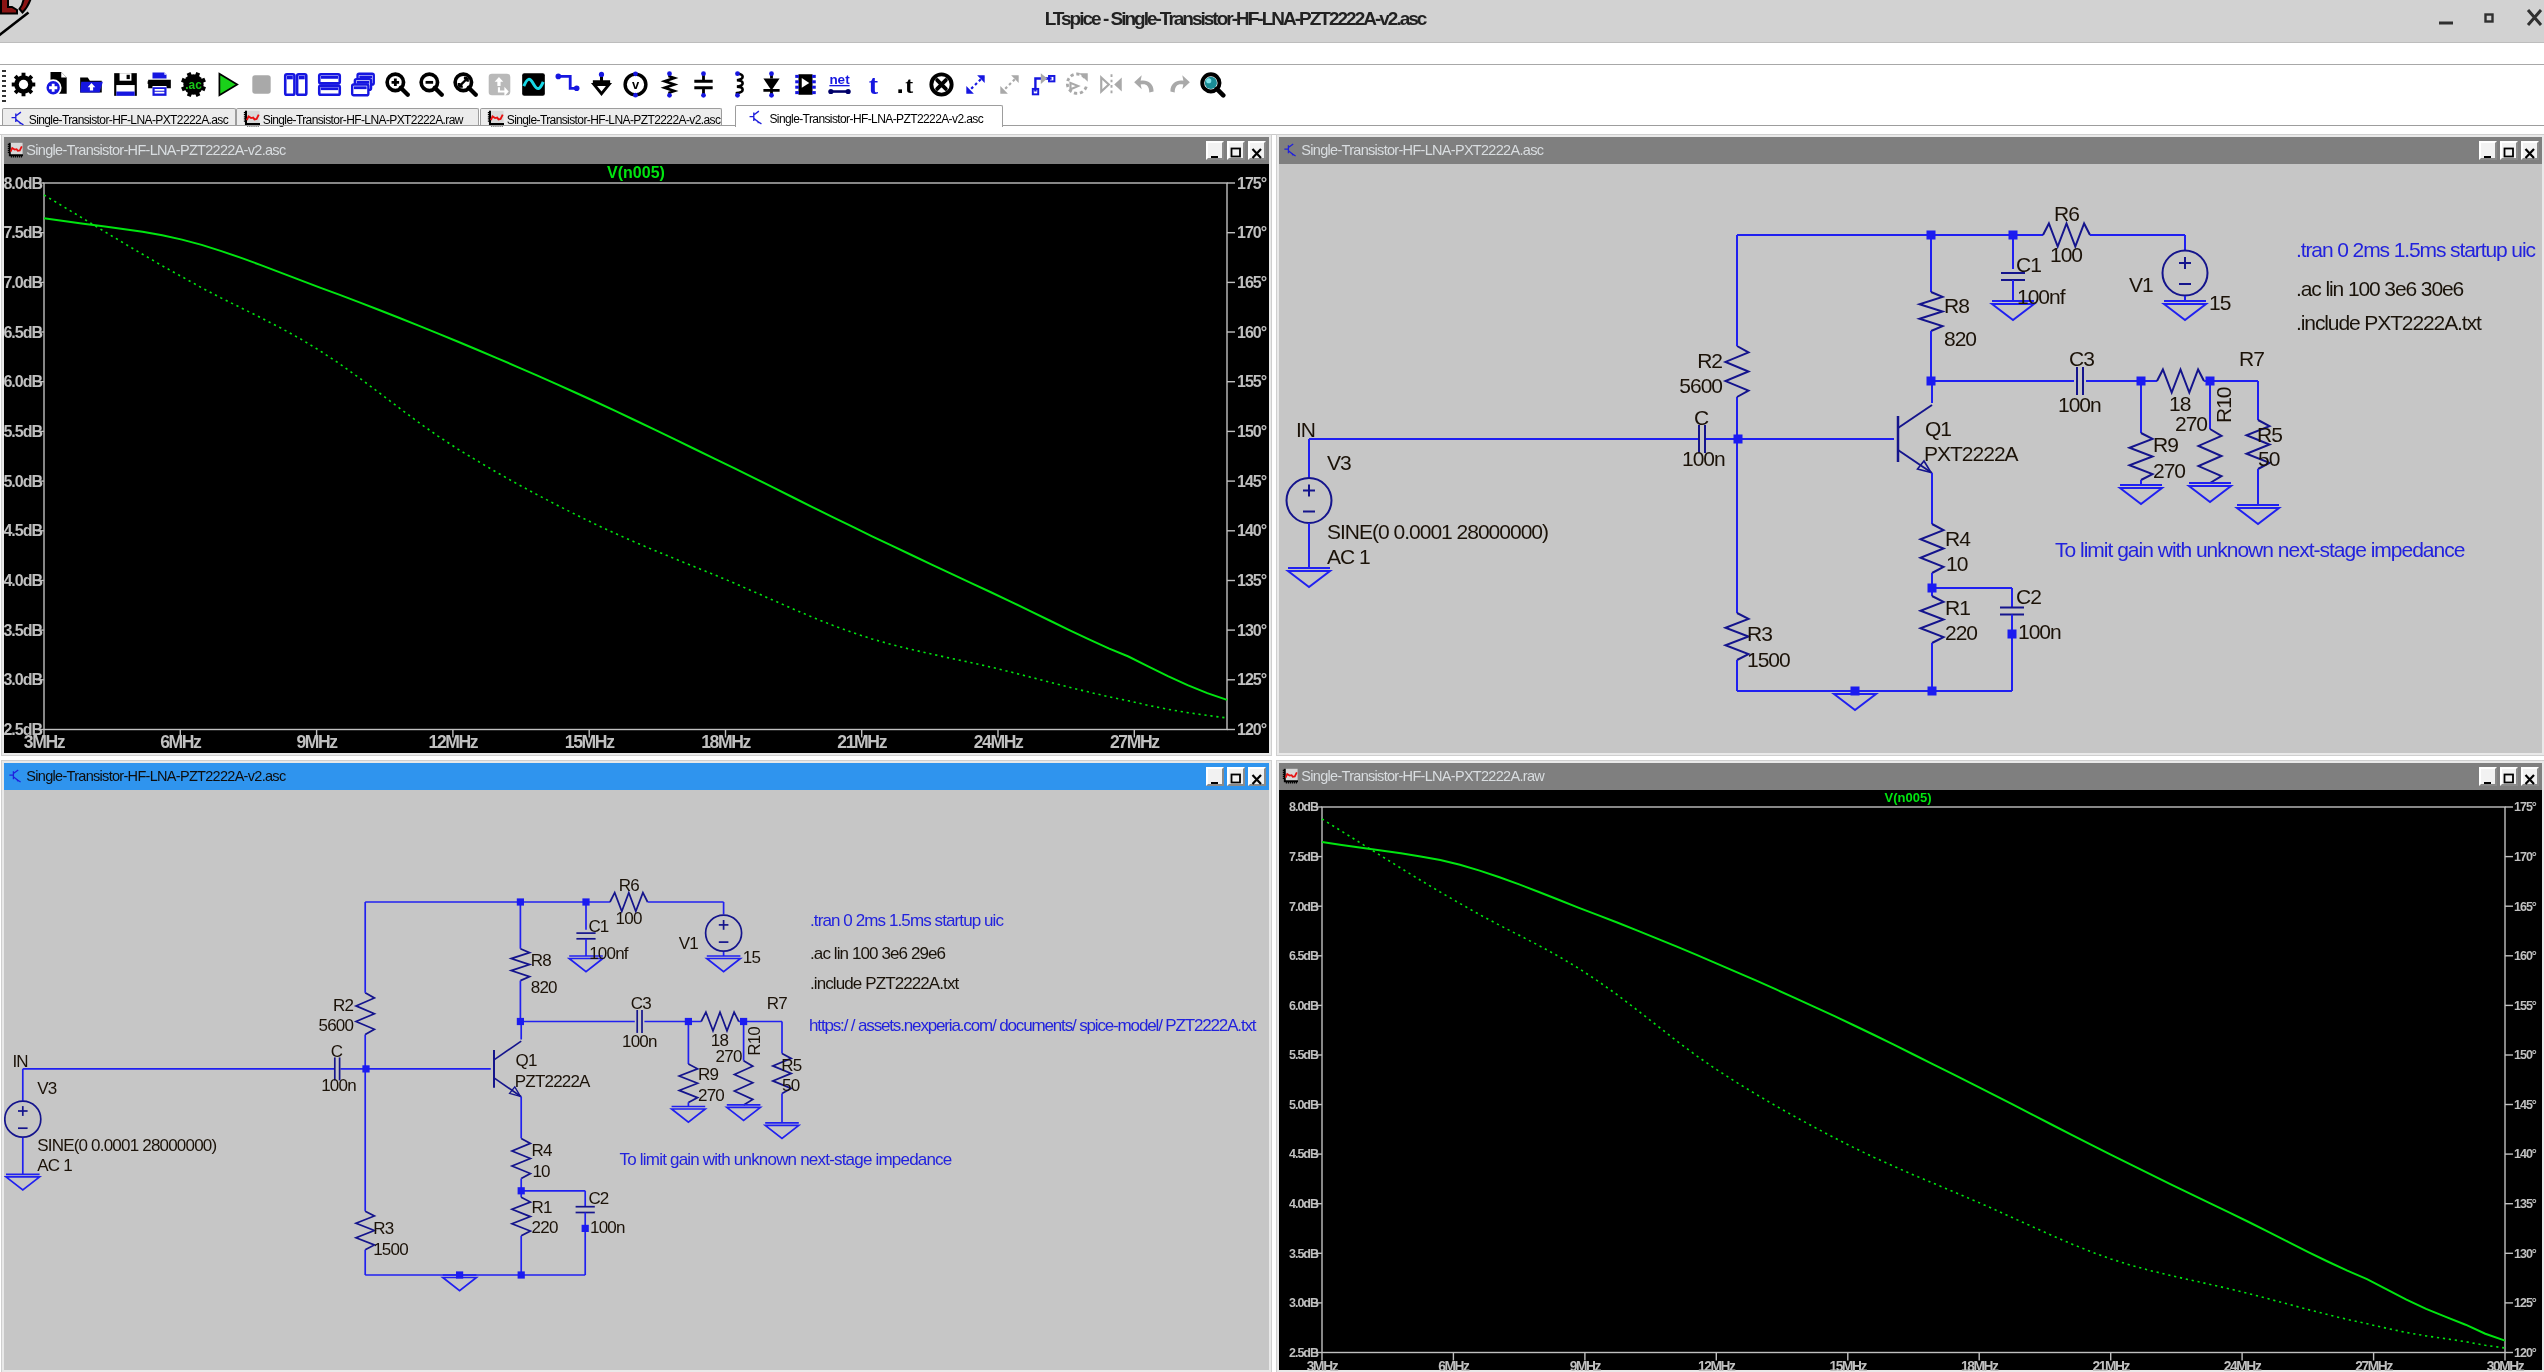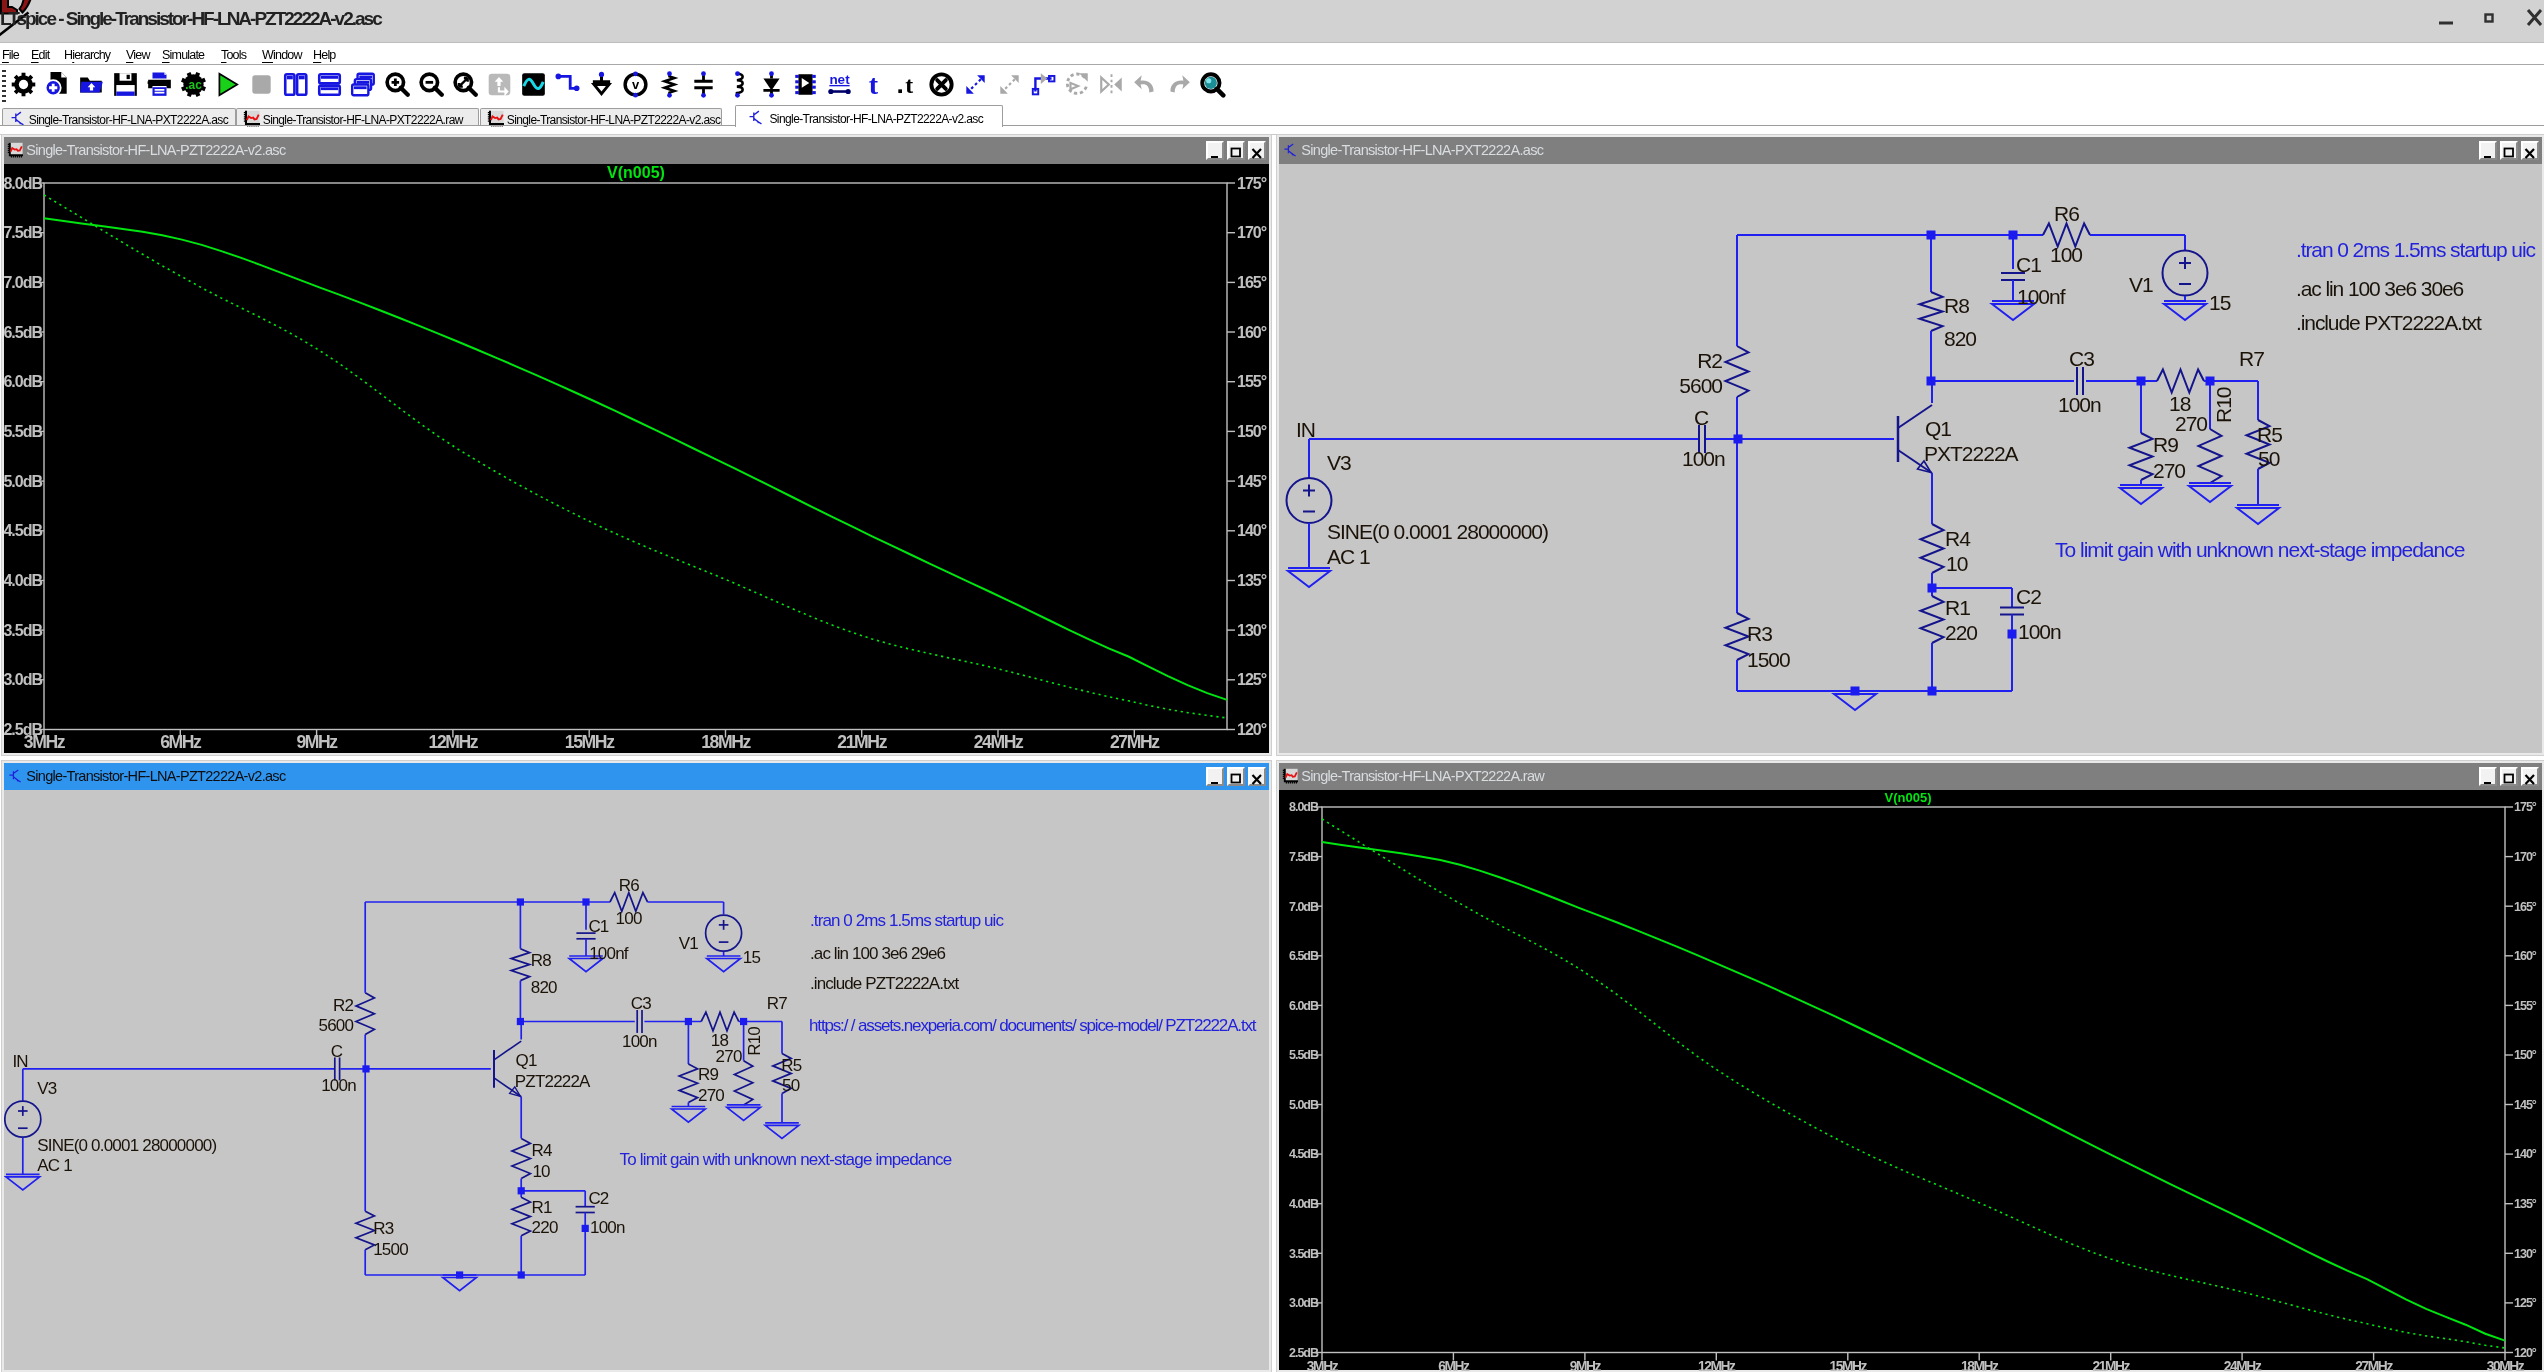--- a/index.html
+++ b/index.html
@@ -1,20 +1,20 @@
 <!DOCTYPE html>
 <html><head><meta charset="utf-8"><style>
 * { margin:0; padding:0; box-sizing:border-box; }
 html,body { width:2544px; height:1372px; overflow:hidden; background:#fff;
   font-family:"Liberation Sans", sans-serif; }
 #page { position:relative; width:2544px; height:1372px; background:#ffffff; }
 .abs { position:absolute; }
 #titlebar { left:0; top:0; width:2544px; height:43px; background:#d2d2d2;
   border-bottom:1px solid #bdbdbd; }
-#apptitle { left:0; width:2470px; font-size:19px; font-weight:bold; letter-spacing:-2px; color:#222; top:8px; }
+#apptitle { left:0; width:2470px; text-align:center; font-size:19px; font-weight:bold; letter-spacing:-2px; color:#222; top:8px; }
 #menubar { left:0; top:44px; width:2544px; height:20px; background:#ffffff; font-size:12.5px; letter-spacing:-0.8px; color:#000; }
 #menubar span { position:absolute; top:4px; }
 #menubar u { text-decoration-thickness:1.4px; text-underline-offset:2.5px; }
 #menuline { left:0; top:64px; width:2544px; height:1px; background:#a8a8a8; }
 #toolbar { left:0; top:65px; width:2300px; height:42px; background:#fff; }
 .ticon { position:absolute; top:6px; width:27px; height:27px; }
 #grip { left:2px; top:70px; width:4px; height:32px;
   background:repeating-linear-gradient(180deg,#333 0 2px,#fff 2px 5px); }
 #tabrow { left:0; top:107px; width:2544px; height:30px; background:#fff; }
 .tab { position:absolute; top:1px; height:17px; background:#ececec;
@@ -40,30 +40,20 @@
 <path d="M1,-2 L8,-2 L8,7 L12,7 L17,10 L17,13.5 L1,13.5 Z" fill="#8b1414" stroke="#000" stroke-width="2"></path>
 <path d="M24,-2 L31,-2 C29,4 27,8 22.5,12.5 L19.5,9 C22,6 23.2,3 23.8,-2 Z" fill="#8b1414" stroke="#000" stroke-width="2"></path>
 <path d="M28.5,12.5 L-1,35.5" stroke="#000" stroke-width="2.6" fill="none"></path>
 </svg>
     <div id="apptitle" class="abs">LTspice - Single-Transistor-HF-LNA-PZT2222A-v2.asc</div>
     <svg class="abs" style="left:2425;top:0" width="119" height="43" viewBox="0 0 119 43">
       <path d="M14,23 L28,23" stroke="#303030" stroke-width="3"></path>
       <rect x="60.5" y="14.5" width="7" height="7" fill="none" stroke="#303030" stroke-width="2.4"></rect>
       <path d="M103,10 L116,25 M116,10 L103,25" stroke="#303030" stroke-width="3"></path>
     </svg>
-    <div id="menubar" class="abs">
-      <span style="left:2px"><u>F</u>ile</span>
-      <span style="left:31px"><u>E</u>dit</span>
-      <span style="left:64px">H<u>i</u>erarchy</span>
-      <span style="left:126px"><u>V</u>iew</span>
-      <span style="left:162px"><u>S</u>imulate</span>
-      <span style="left:221px"><u>T</u>ools</span>
-      <span style="left:262px"><u>W</u>indow</span>
-      <span style="left:313px"><u>H</u>elp</span>
-    </div>
     <div id="menuline" class="abs"></div>
     <div id="toolbar" class="abs">
       <svg class="ticon" style="left:10px" viewBox="0 0 25 25">
         <circle cx="12.5" cy="12.5" r="8.6" fill="#000000"></circle>
         <rect x="10.7" y="1.6" width="3.6" height="5.2" fill="#000000" transform="rotate(0 12.5 12.5)"></rect>
         <rect x="10.7" y="1.6" width="3.6" height="5.2" fill="#000000" transform="rotate(45 12.5 12.5)"></rect>
         <rect x="10.7" y="1.6" width="3.6" height="5.2" fill="#000000" transform="rotate(90 12.5 12.5)"></rect>
         <rect x="10.7" y="1.6" width="3.6" height="5.2" fill="#000000" transform="rotate(135 12.5 12.5)"></rect>
         <rect x="10.7" y="1.6" width="3.6" height="5.2" fill="#000000" transform="rotate(180 12.5 12.5)"></rect>
         <rect x="10.7" y="1.6" width="3.6" height="5.2" fill="#000000" transform="rotate(225 12.5 12.5)"></rect>

